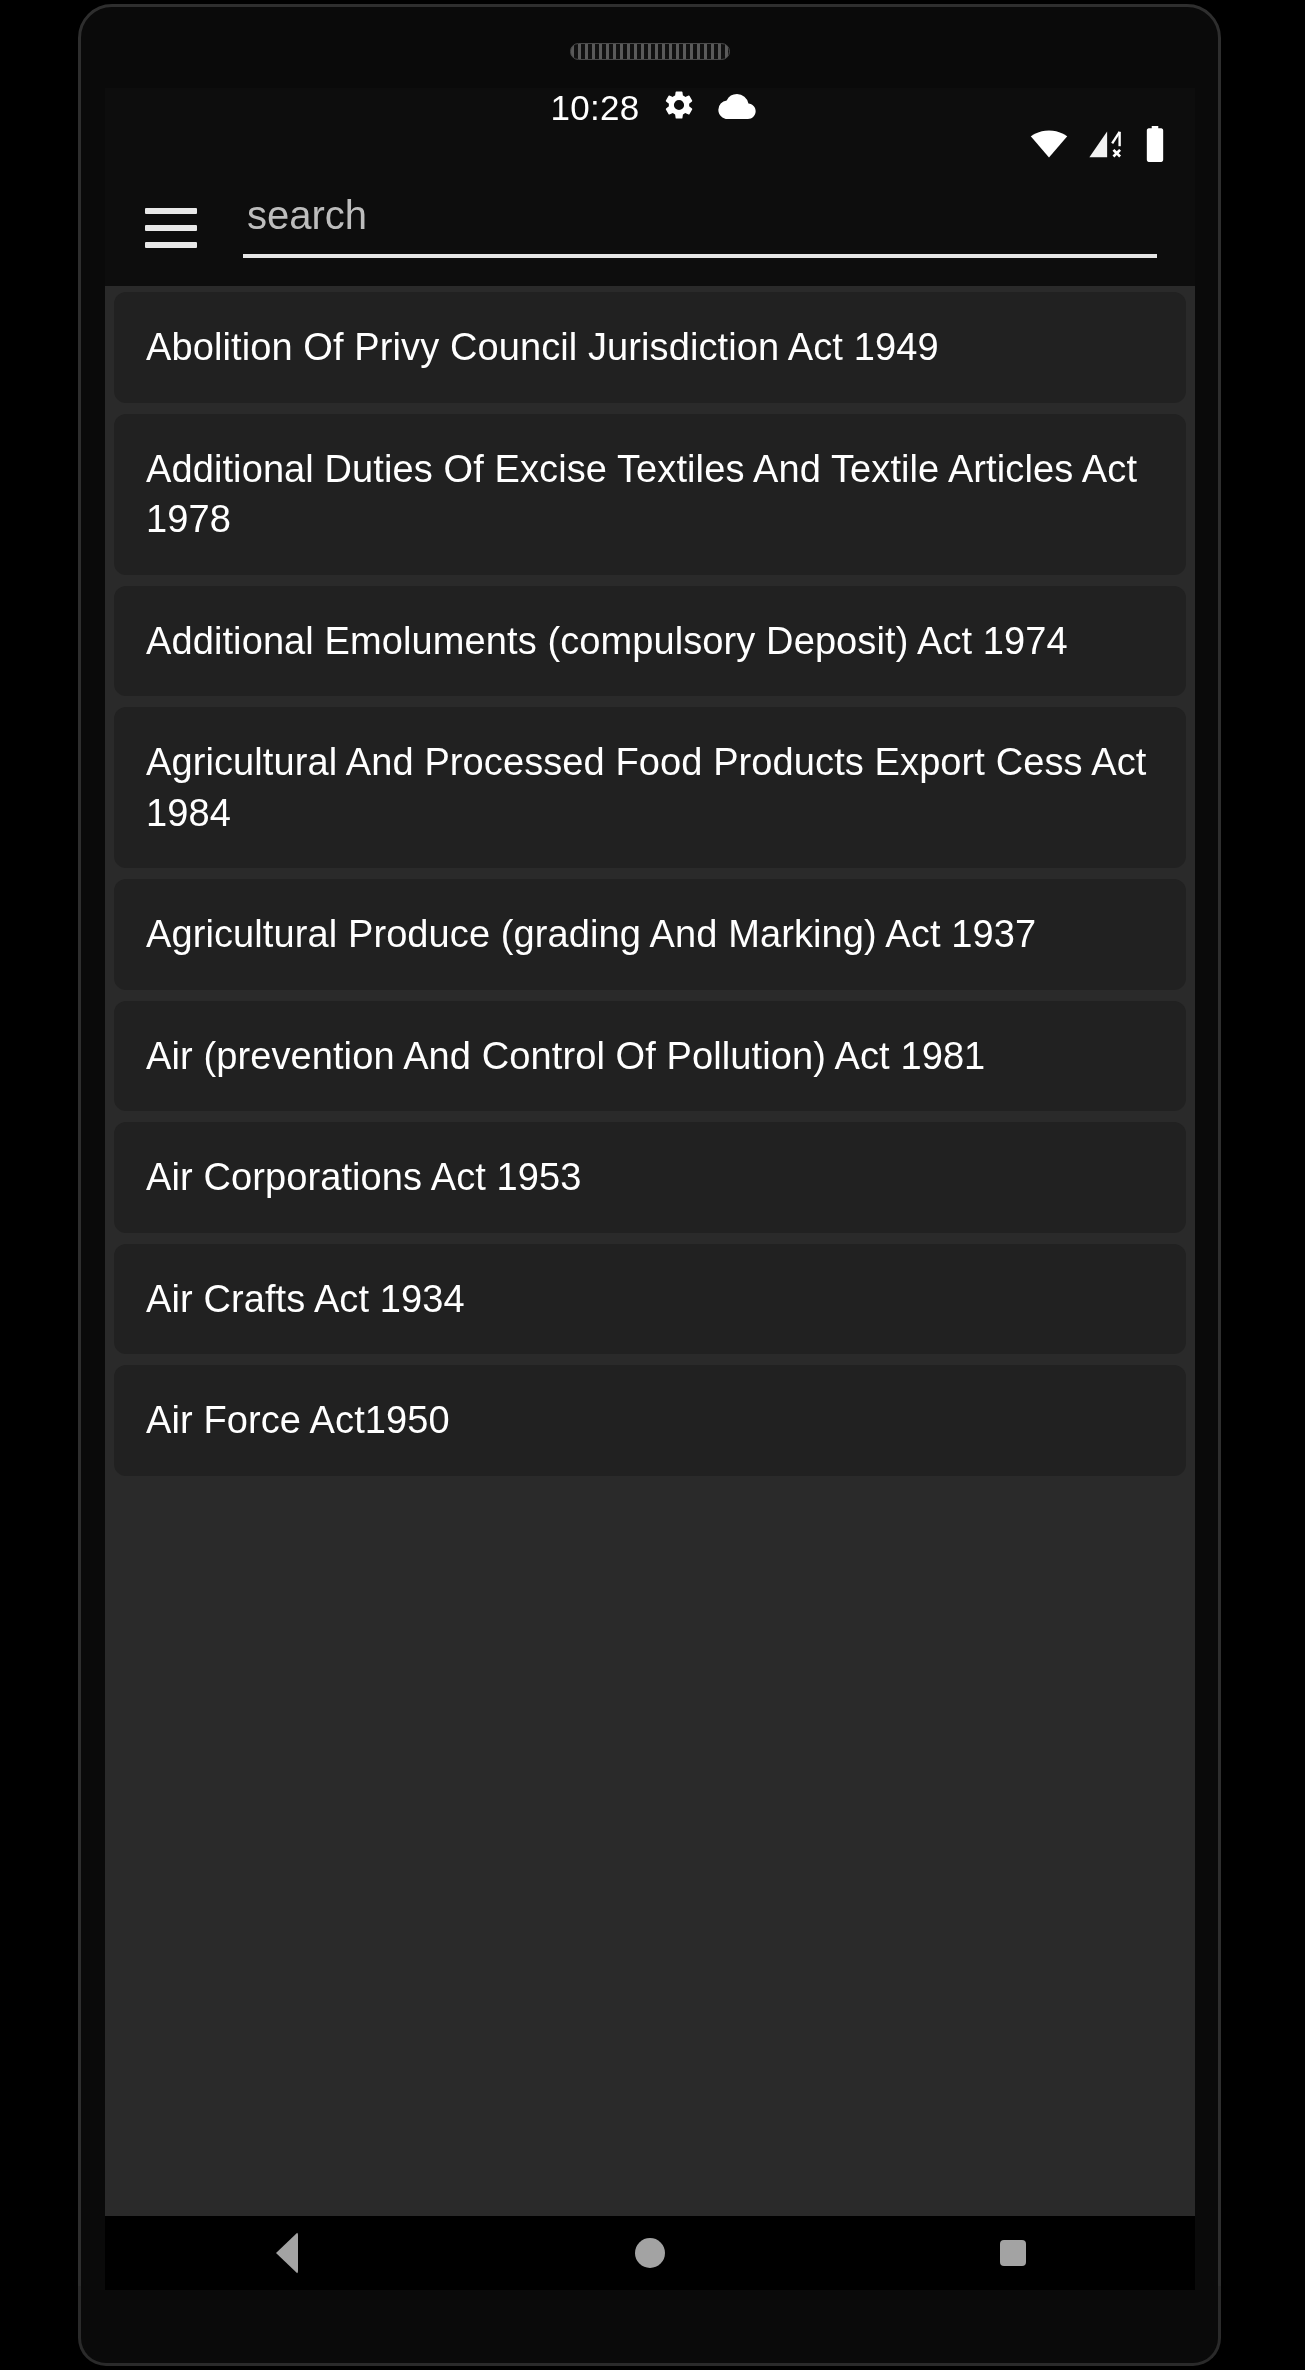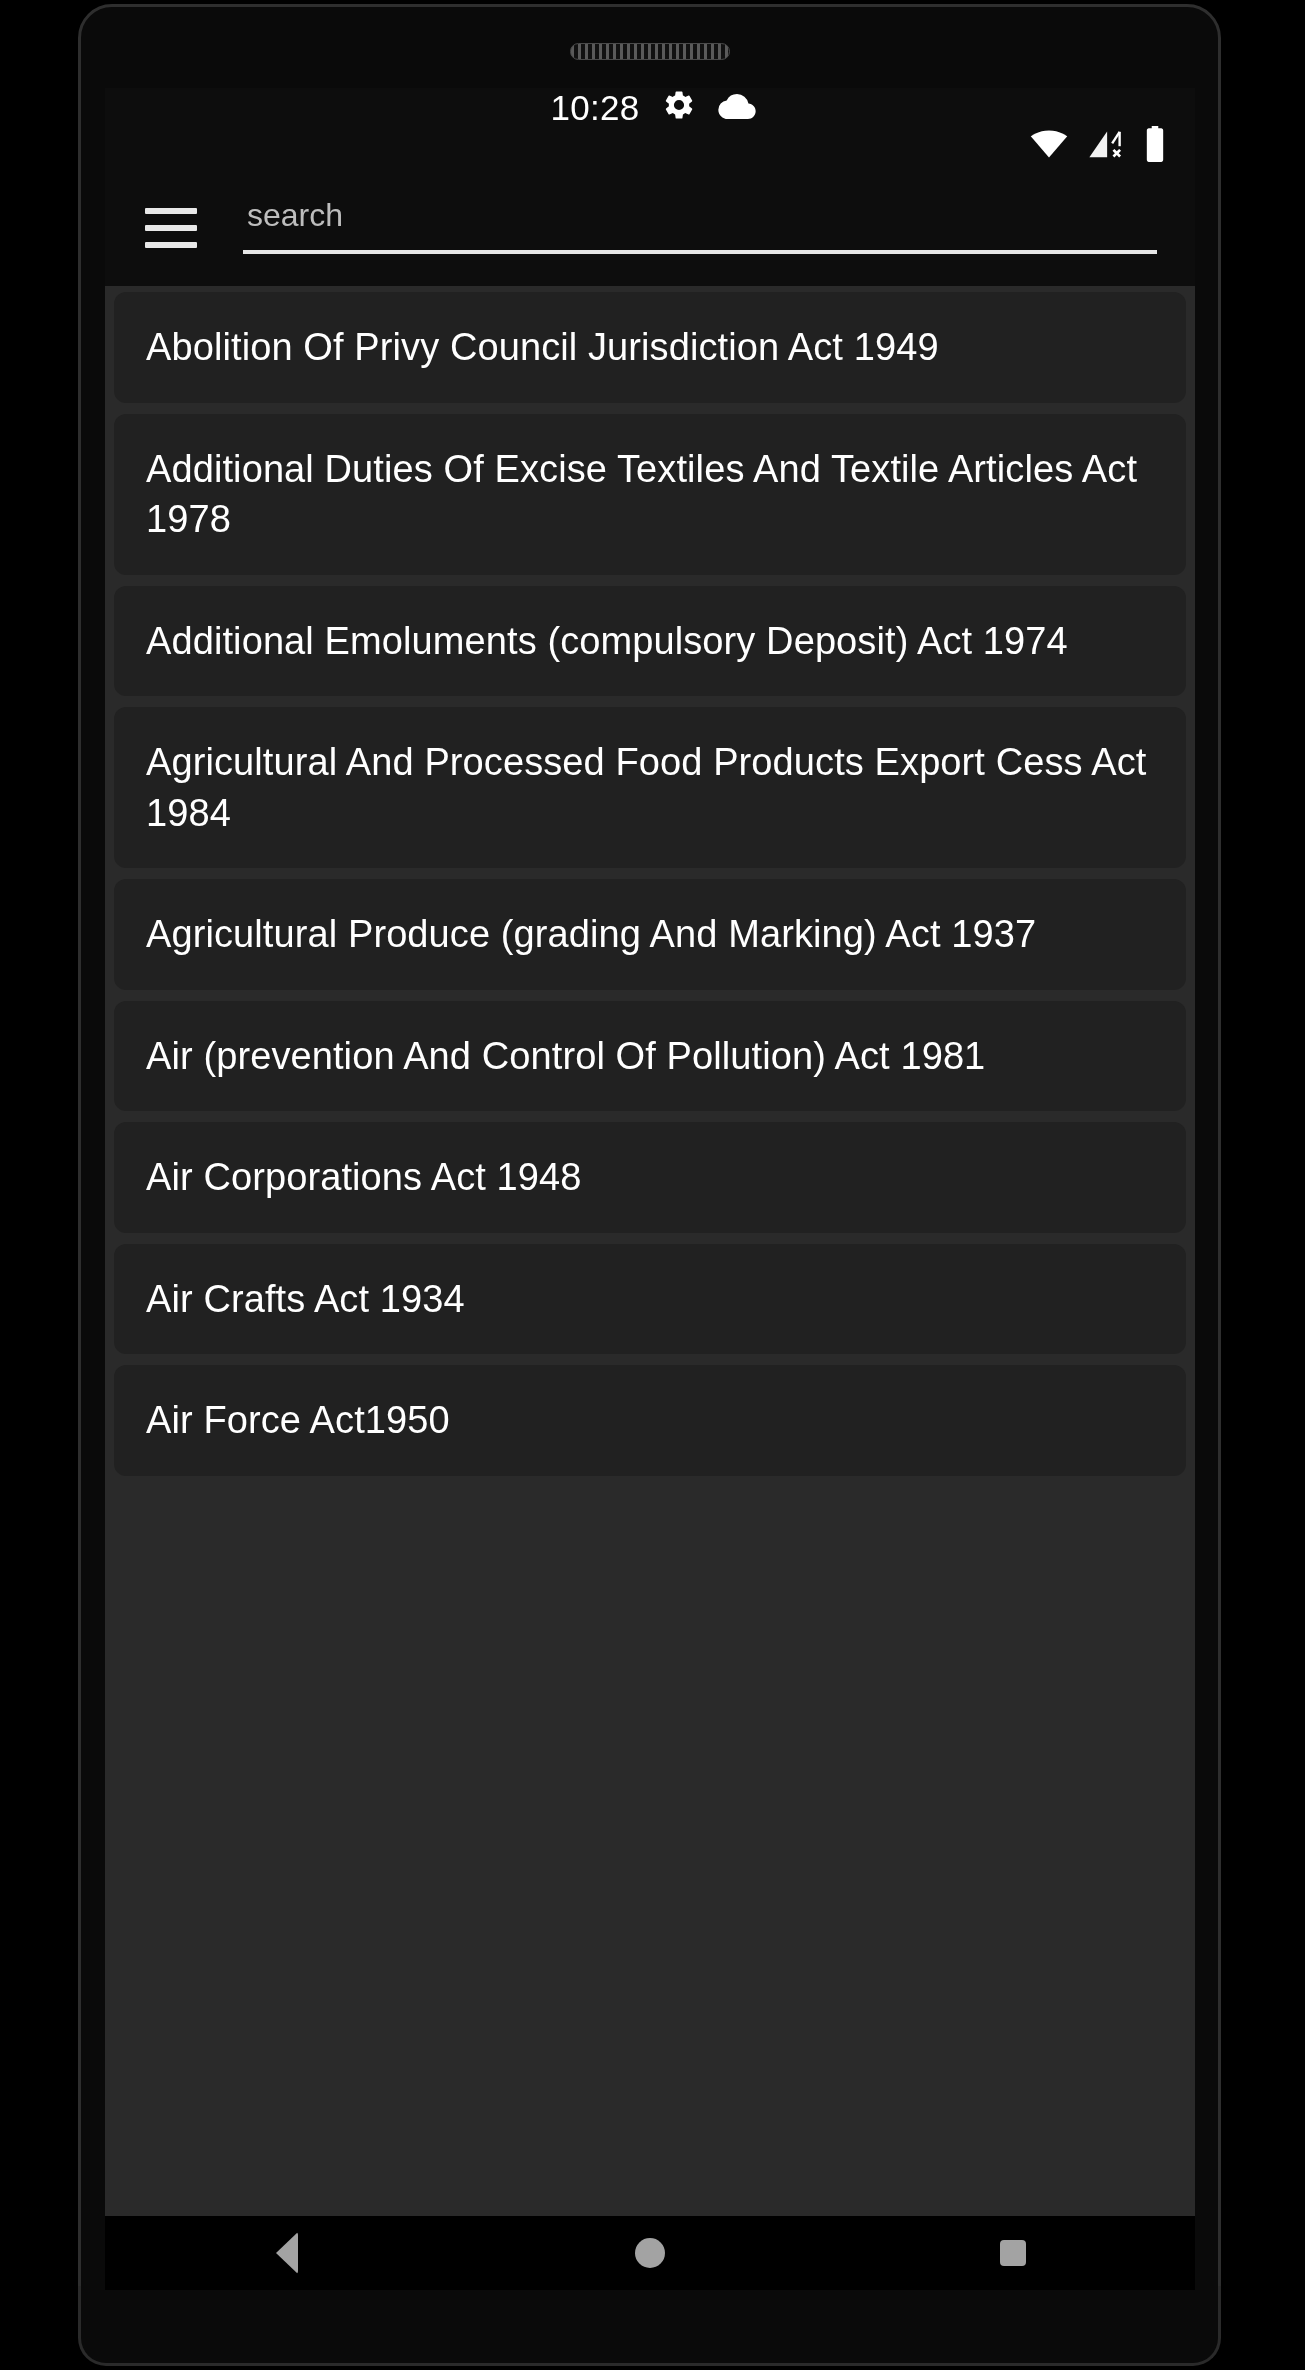--- a/index.html
+++ b/index.html
@@ -140,21 +140,21 @@
     margin-right: 8px;
   }
   .search-input {
     width: 100%;
     background: transparent;
     border: none;
     border-bottom: 4px solid #e6e6e6;
     outline: none;
     color: #ffffff;
     font-family: "Liberation Sans", sans-serif;
-    font-size: 32px;
+    font-size: 40px;
     padding: 0 0 16px 4px;
     box-sizing: border-box;
   }
   .search-input::placeholder {
     color: #bdbdbd;
     opacity: 1;
   }
 
   
   .list {
@@ -296,21 +296,21 @@
       <div class="list-item">
         <span class="list-item-label">Agricultural And Processed Food Products Export Cess Act 1984</span>
       </div>
       <div class="list-item">
         <span class="list-item-label">Agricultural Produce (grading And Marking) Act 1937</span>
       </div>
       <div class="list-item">
         <span class="list-item-label">Air (prevention And Control Of Pollution) Act 1981</span>
       </div>
       <div class="list-item">
-        <span class="list-item-label">Air Corporations Act 1948</span>
+        <span class="list-item-label">Air Corporations Act 1953</span>
       </div>
       <div class="list-item">
         <span class="list-item-label">Air Crafts Act 1934</span>
       </div>
       <div class="list-item">
         <span class="list-item-label">Air Force Act1950</span>
       </div>
     </div>
 
   </div>

